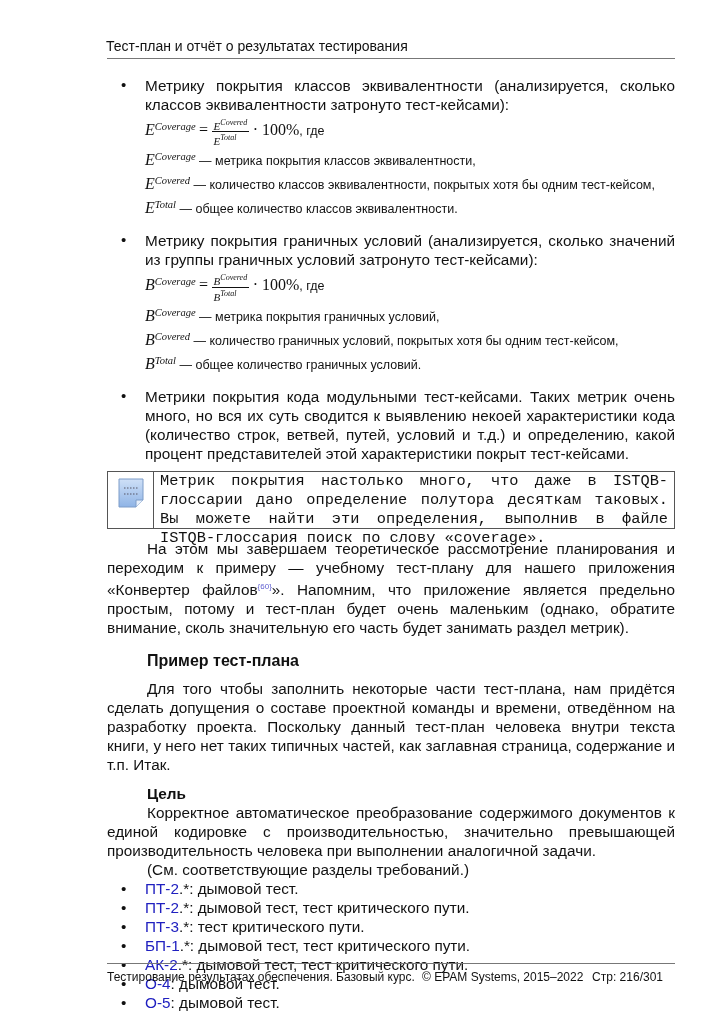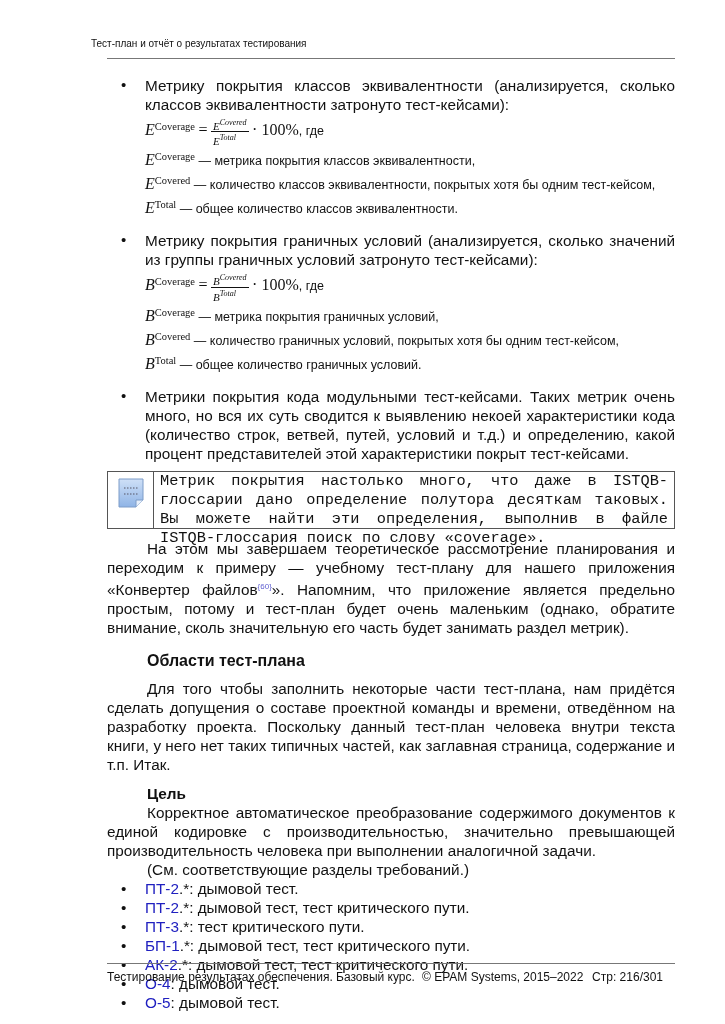--- a/index.html
+++ b/index.html
@@ -1,33 +1,33 @@
 <!DOCTYPE html>
 <html><head>
 <meta charset="utf-8">
 <style>
   html, body { margin:0; padding:0; background:#ffffff; }
   body { width:725px; height:1024px; position:relative; overflow:hidden;
          font-family:"Liberation Sans", sans-serif; color:#111; }
-  .header { position:absolute; left:91px; top:38px; font-size:10px; }
+  .header { position:absolute; left:106px; top:38px; font-size:14px; }
   .header-rule { position:absolute; left:107px; right:50px; top:58px; height:1px; background:#777; }
   .footer-rule { position:absolute; left:107px; right:50px; top:963px; height:1px; background:#777; }
   .footer { position:absolute; left:107px; top:970px; right:50px; font-size:12px; }
   .footer .f-title { position:absolute; left:0; }
   .footer .f-copy { position:absolute; left:315px; }
   .footer .f-page { position:absolute; right:12px; }
 
   .content { position:absolute; left:107px; width:568px; top:70px; }
   .p { font-size:15.3px; line-height:19px; text-align:justify; margin:0; }
   .indent { text-indent:40px; }
   .bullet { position:relative; padding-left:38px; }
   .bullet .dot { position:absolute; left:14px; top:0; font-size:15px; }
   .fline { font-size:12.5px; line-height:19px; padding-left:38px; font-weight:normal; }
   .fline .sym { font-family:"Liberation Serif", serif; font-style:italic; font-size:16px; }
-  .fline sup { font-size:10.5px; font-family:"Liberation Serif", serif; }
+  .fline sup { font-size:10.5px; font-family:"Liberation Serif", serif; font-style:italic; }
   .frac { display:inline-block; vertical-align:middle; text-align:left; font-family:"Liberation Serif", serif; font-style:italic; font-size:11px; line-height:11px; }
   .frac .num { display:block; border-bottom:1px solid #111; padding:0 2px; }
   .frac .den { display:block; padding:0 2px; }
   .frac sup { font-size:8px; }
   .pct { font-family:"Liberation Serif", serif; font-size:16px; }
   .note { position:relative; border:1px solid #555; margin-top:8px; height:56px;font-family:Liberation Mono, monospace; }
   .note .icon-cell { position:absolute; left:0; top:0; bottom:0; width:45px; border-right:1px solid #555; }
   .note .note-icon { position:absolute; left:10px; top:6px; width:26px; height:30px; }
   .note .note-text { position:absolute; left:52px; right:6px; top:0; font-size:15.3px; line-height:19px; text-align:justify; }
   h3 { font-size:16px; font-weight:bold; margin:0; padding-left:40px; line-height:20px; }
@@ -100,21 +100,21 @@
         <line x1="6" y1="16" x2="20" y2="16" stroke="#556" stroke-width="1" stroke-dasharray="1.5,1.5"></line>
       </svg>
     </div>
     <div class="note-text">Метрик покрытия настолько много, что даже в ISTQB-глоссарии дано определение полутора десяткам таковых. Вы можете найти эти определения, выполнив в файле ISTQB-глоссария поиск по слову «coverage».</div>
   </div>
 
   <p class="p indent" style="margin-top:10px;">
     <span>На этом мы завершаем теоретическое рассмотрение планирования и переходим к примеру — учебному тест-плану для нашего приложения «Конвертер файлов</span><span class="small-ref">{60}</span><span>». Напомним, что приложение является предельно простым, потому и тест-план будет очень маленьким (однако, обратите внимание, сколь значительную его часть будет занимать раздел метрик).</span>
   </p>
 
-  <h3 style="margin-top:14px;">Области тест-плана</h3>
+  <h3 style="margin-top:14px;">Пример тест-плана</h3>
   <p class="p indent" style="margin-top:8px;">Для того чтобы заполнить некоторые части тест-плана, нам придётся сделать допущения о составе проектной команды и времени, отведённом на разработку проекта. Поскольку данный тест-план человека внутри текста книги, у него нет таких типичных частей, как заглавная страница, содержание и т.п. Итак.</p>
 
   <h4 style="margin-top:10px;">Цель</h4>
   <p class="p indent">Корректное автоматическое преобразование содержимого документов к единой кодировке с производительностью, значительно превышающей производительность человека при выполнении аналогичной задачи.</p>
 
   <p class="p" style="padding-left:40px;">(См. соответствующие разделы требований.)</p>
 
   <ul class="req">
     <li><span class="dot">•</span><span class="link">ПТ-2</span><span>.*: дымовой тест.</span></li>
     <li><span class="dot">•</span><span class="link">ПТ-2</span><span>.*: дымовой тест, тест критического пути.</span></li>

